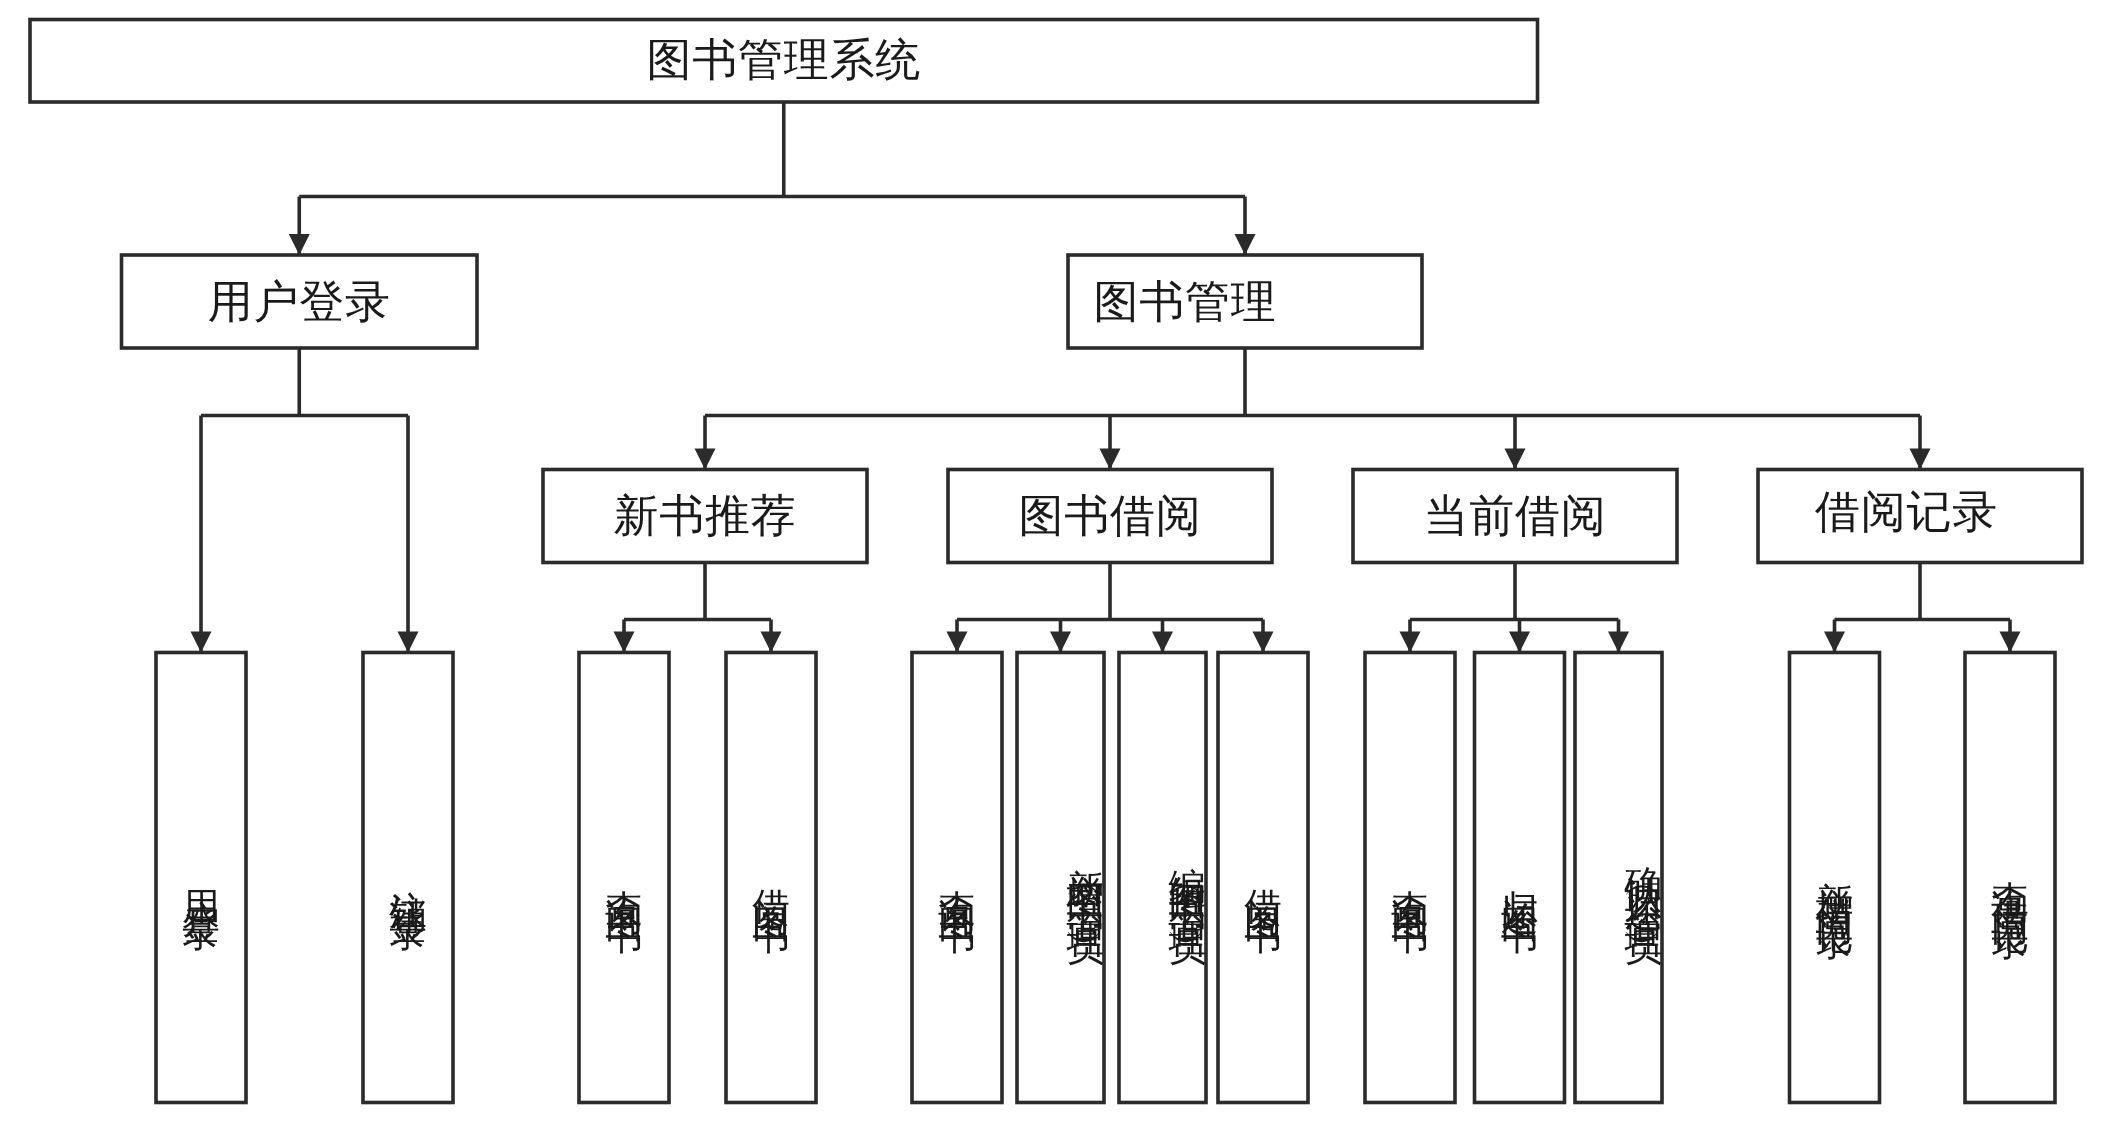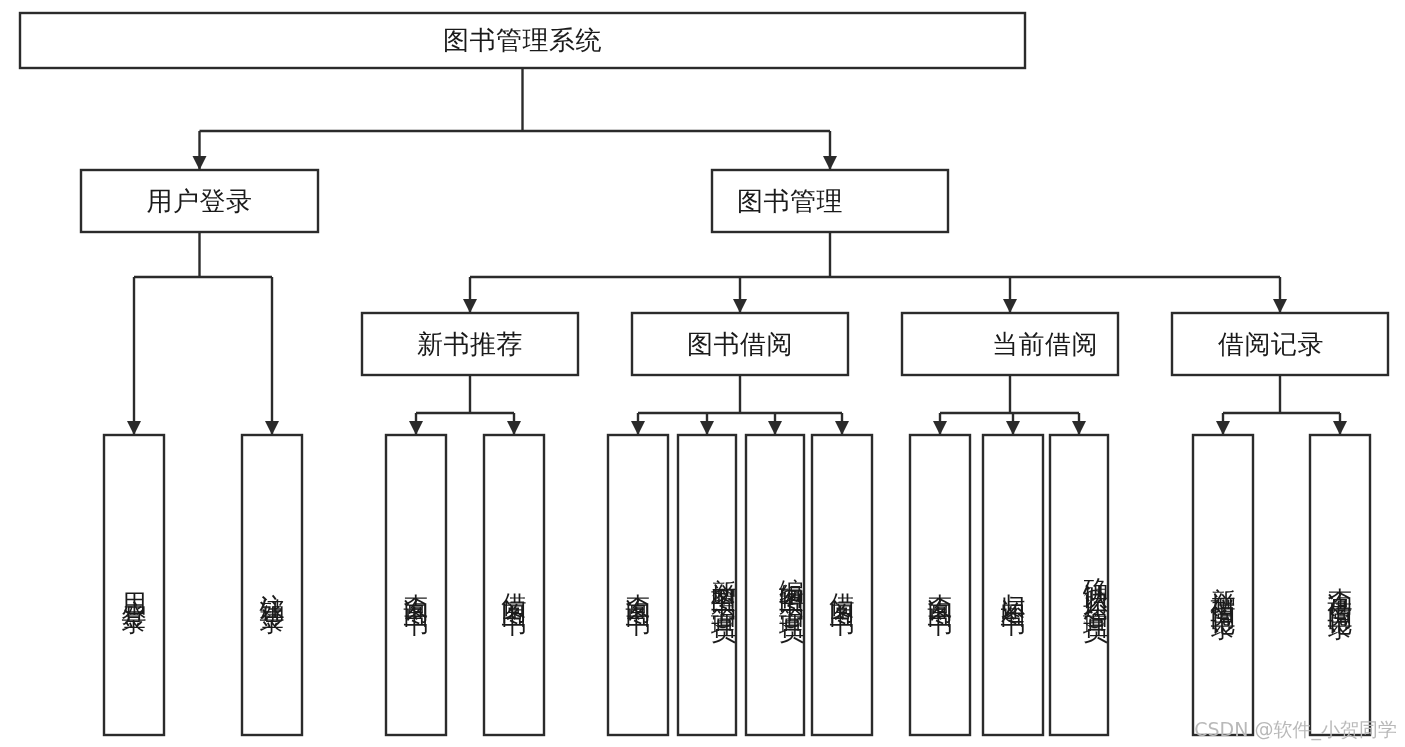--- a/index.html
+++ b/index.html
@@ -43,21 +43,21 @@
     fill: #2b2b2b;
     stroke: none;
   }
   
   .node-label-h {
     position: absolute;
     display: flex;
     align-items: center;
     justify-content: center;
     color: #1a1a1a;
-    font-size: 26px;
+    font-size: 30px;
     letter-spacing: 0.5px;
     line-height: 1.1;
     white-space: nowrap;
     font-family: "DejaVu Sans", "Liberation Sans", sans-serif;
   }
   
   .node-label-v {
     position: absolute;
     writing-mode: vertical-rl;
     text-orientation: upright;
@@ -164,32 +164,31 @@
         <rect x="1310" y="435" width="60" height="300" class="node-box"></rect>
       </g>
   </svg>
 
   <div id="labels-layer">
       <div class="node-label-h" style="left: 20px; top: 13px; width: 1005px; height: 55px;">图书管理系统</div>
       <div class="node-label-h" style="left: 81px; top: 170px; width: 237px; height: 62px;">用户登录</div>
       <div class="node-label-h" style="left: 672px; top: 170px; width: 236px; height: 62px;">图书管理</div>
       <div class="node-label-h" style="left: 362px; top: 313px; width: 216px; height: 62px; text-align: center;">新书推荐</div>
       <div class="node-label-h" style="left: 632px; top: 313px; width: 216px; height: 62px; border-radius: 12px;">图书借阅</div>
-      <div class="node-label-h" style="left: 902px; top: 313px; width: 216px; height: 62px; padding-left: 35px;">当前借阅</div>
-      <div class="node-label-h" style="left: 1172px; top: 313px; width: 198px; height: 62px;">借阅记录</div>
+      <div class="node-label-h" style="left: 902px; top: 313px; width: 216px; height: 62px;">当前借阅</div>
+      <div class="node-label-h" style="left: 1172px; top: 313px; width: 198px; height: 62px; font-family: Liberation Mono, monospace;">借阅记录</div>
       <div class="node-label-v align-middle" style="left: 104px; top: 441px; width: 60px; height: 288px;">用户登录</div>
       <div class="node-label-v align-middle" style="left: 242px; top: 441px; width: 60px; height: 288px;">注销登录</div>
       <div class="node-label-v align-middle" style="left: 386px; top: 441px; width: 60px; height: 288px;">查询图书</div>
       <div class="node-label-v align-middle" style="left: 484px; top: 441px; width: 60px; height: 288px;">借阅图书</div>
       <div class="node-label-v align-middle" style="left: 608px; top: 441px; width: 60px; height: 288px;">查询图书</div>
       <div class="node-label-v align-start" style="left: 678px; top: 441px; width: 58px; height: 288px;">新增图书（管理员）</div>
       <div class="node-label-v align-start" style="left: 746px; top: 441px; width: 58px; height: 288px;">编辑图书（管理员）</div>
       <div class="node-label-v align-middle" style="left: 812px; top: 441px; width: 60px; height: 288px;">借阅图书</div>
       <div class="node-label-v align-middle" style="left: 910px; top: 441px; width: 60px; height: 288px;">查询图书</div>
       <div class="node-label-v align-middle" style="left: 983px; top: 441px; width: 60px; height: 288px;">归还图书</div>
       <div class="node-label-v align-start" style="left: 1050px; top: 441px; width: 58px; height: 288px;">确认归还（管理员）</div>
       <div class="node-label-v align-middle" style="left: 1193px; top: 441px; width: 60px; height: 288px;">新增借阅记录</div>
       <div class="node-label-v align-middle" style="left: 1310px; top: 441px; width: 60px; height: 288px;">查询借阅记录</div>
     </div>
 
-  <div class="watermark">CSDN @软件_小贺同学</div>
 
 </div>
 
 </body></html>

